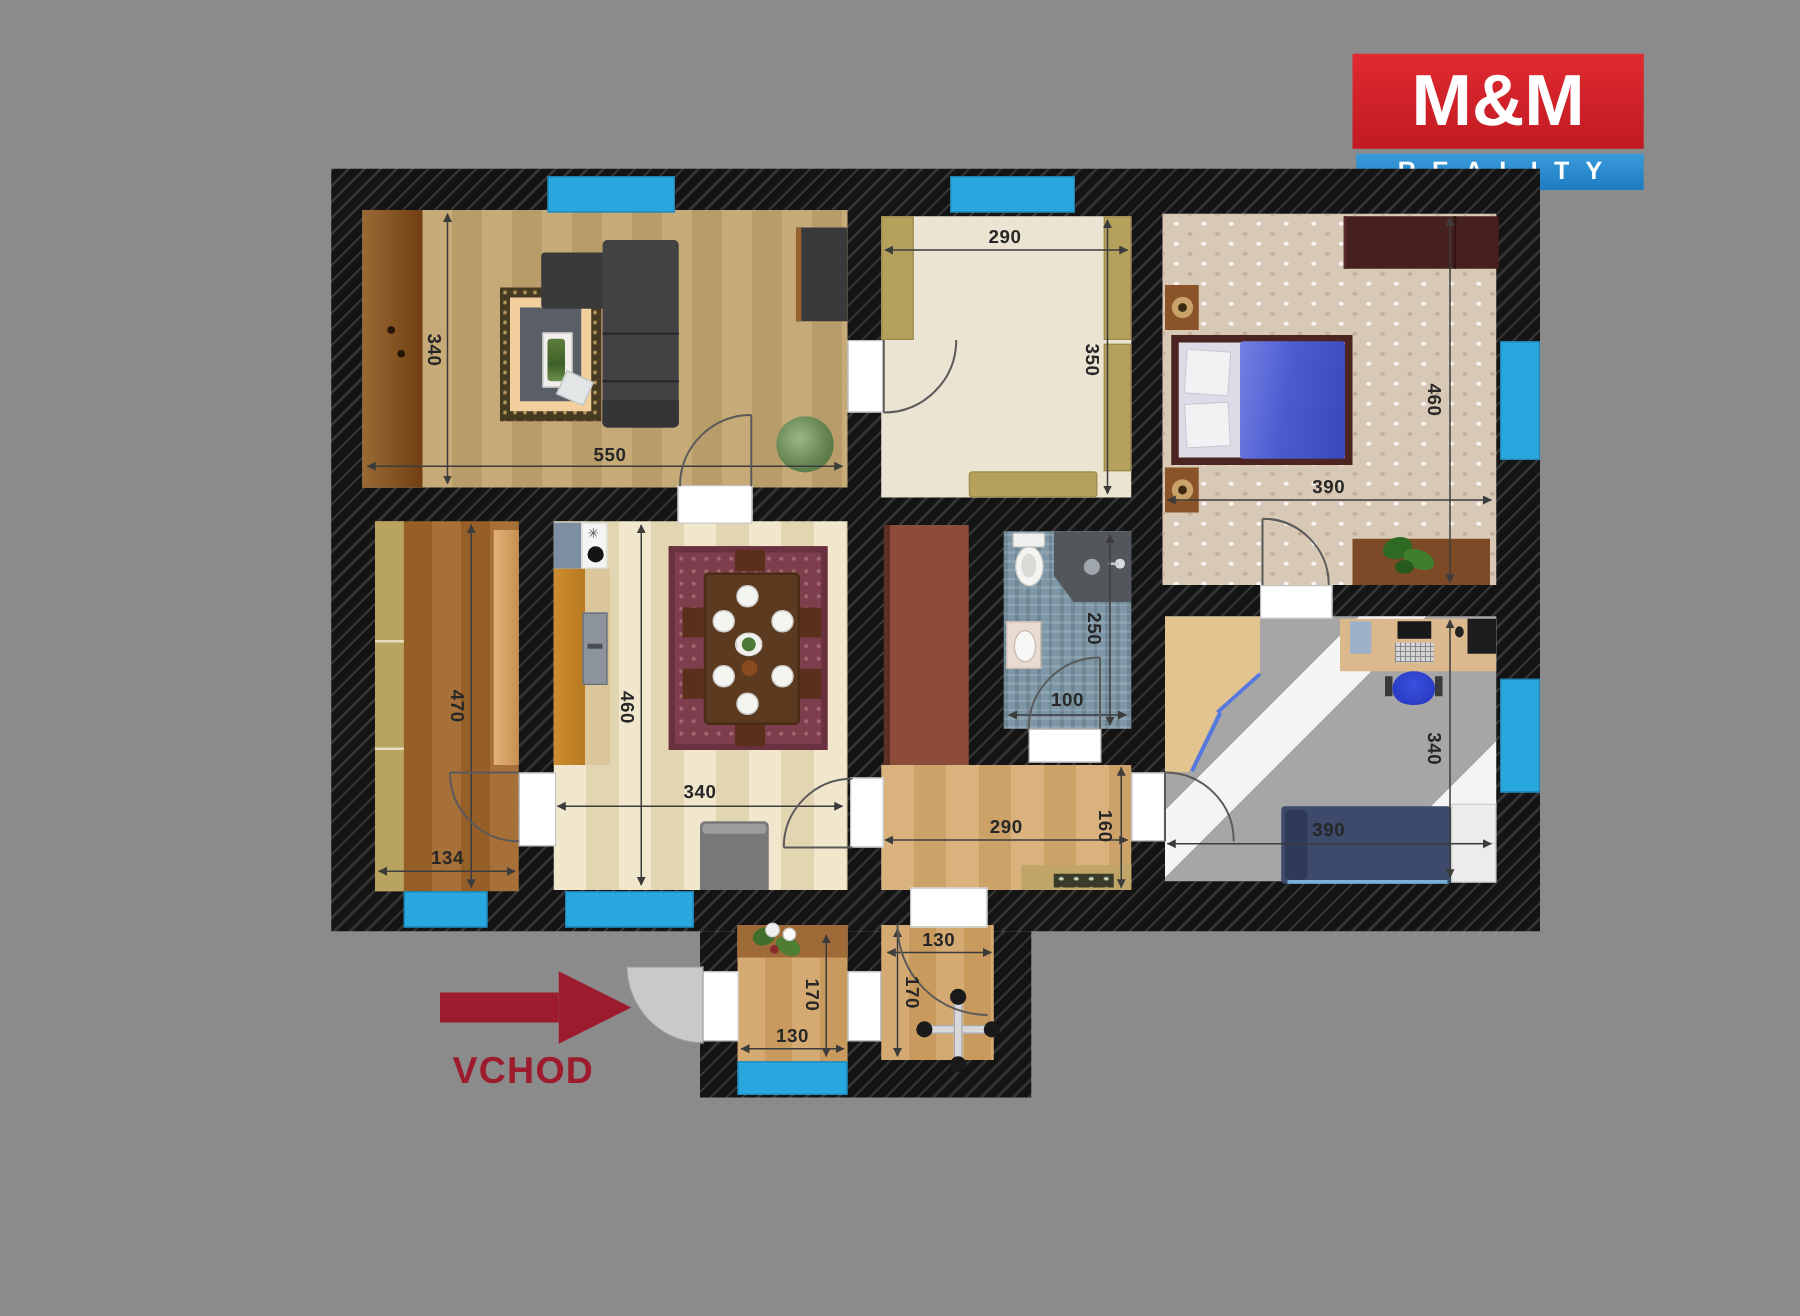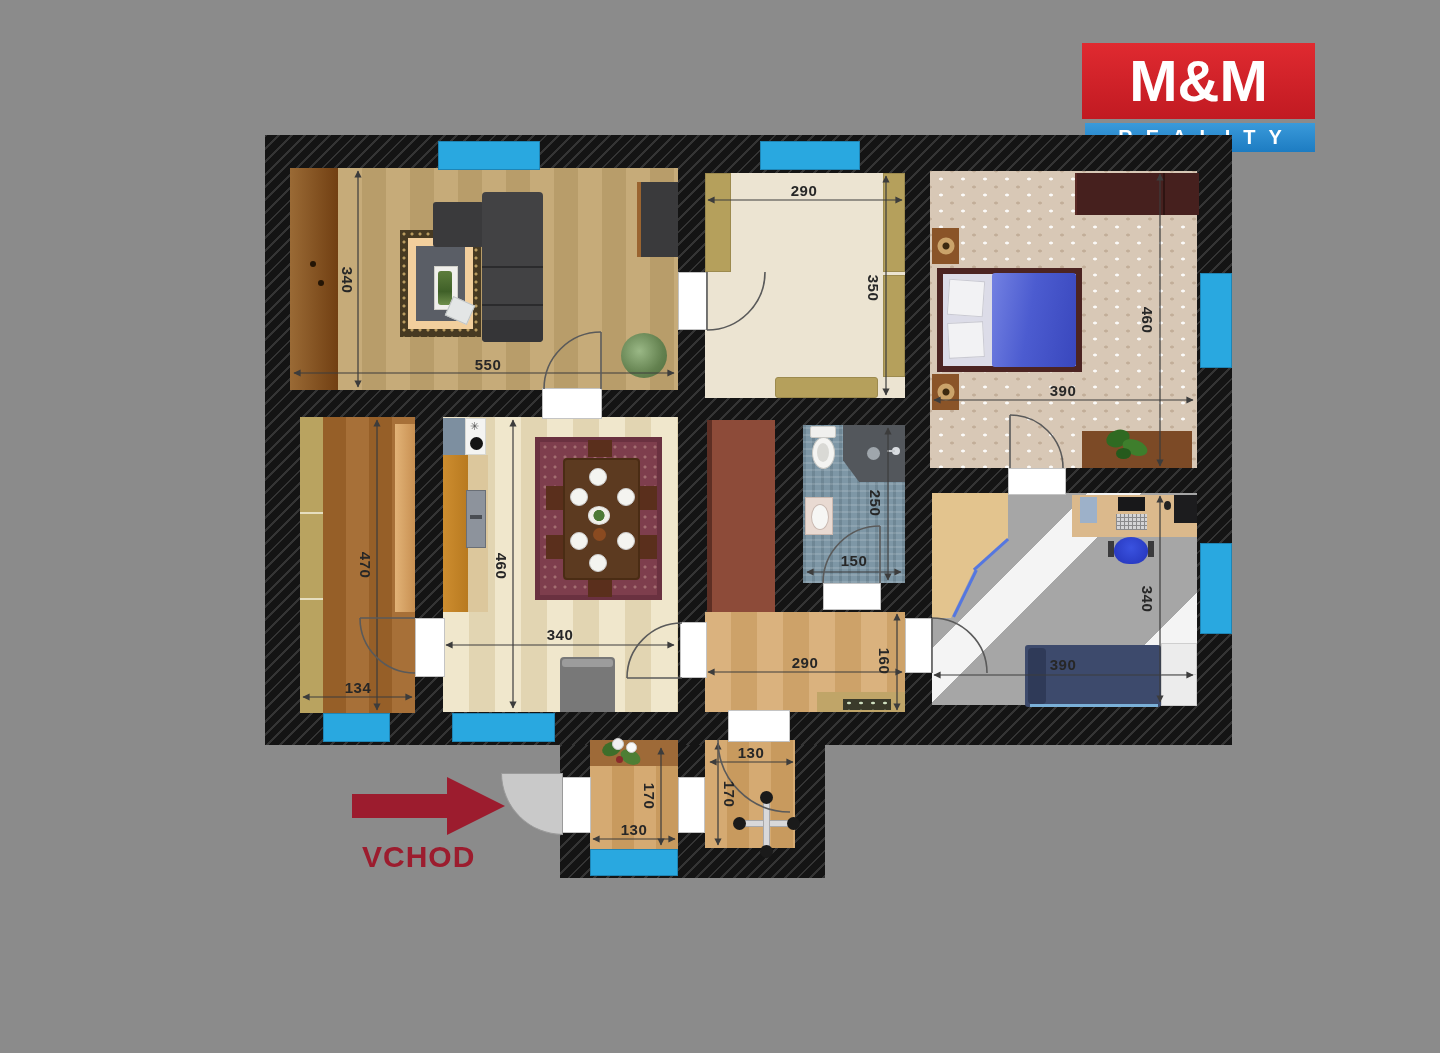--- a/index.html
+++ b/index.html
@@ -268,21 +268,21 @@
   <span class="dim" style="left:488px;top:364px;">550</span>
   <span class="dim" style="left:804px;top:190px;">290</span>
   <span class="dim v" style="left:873px;top:288px;">350</span>
   <span class="dim v" style="left:1147px;top:320px;">460</span>
   <span class="dim" style="left:1063px;top:390px;">390</span>
   <span class="dim v" style="left:365px;top:565px;">470</span>
   <span class="dim" style="left:358px;top:687px;">134</span>
   <span class="dim v" style="left:501px;top:566px;">460</span>
   <span class="dim" style="left:560px;top:634px;">340</span>
   <span class="dim v" style="left:875px;top:503px;">250</span>
-  <span class="dim" style="left:854px;top:560px;">150</span>
+  <span class="dim" style="left:854px;top:560px;">100</span>
   <span class="dim" style="left:805px;top:662px;">290</span>
   <span class="dim v" style="left:884px;top:661px;">160</span>
   <span class="dim v" style="left:1147px;top:599px;">340</span>
   <span class="dim" style="left:1063px;top:664px;">390</span>
   <span class="dim v" style="left:649px;top:796px;">170</span>
   <span class="dim" style="left:634px;top:829px;">130</span>
   <span class="dim" style="left:751px;top:752px;">130</span>
   <span class="dim v" style="left:729px;top:794px;">170</span>
 
   <div class="abs" style="left:352px;top:794px;width:95px;height:24px;background:#9c1c2e;"></div>

